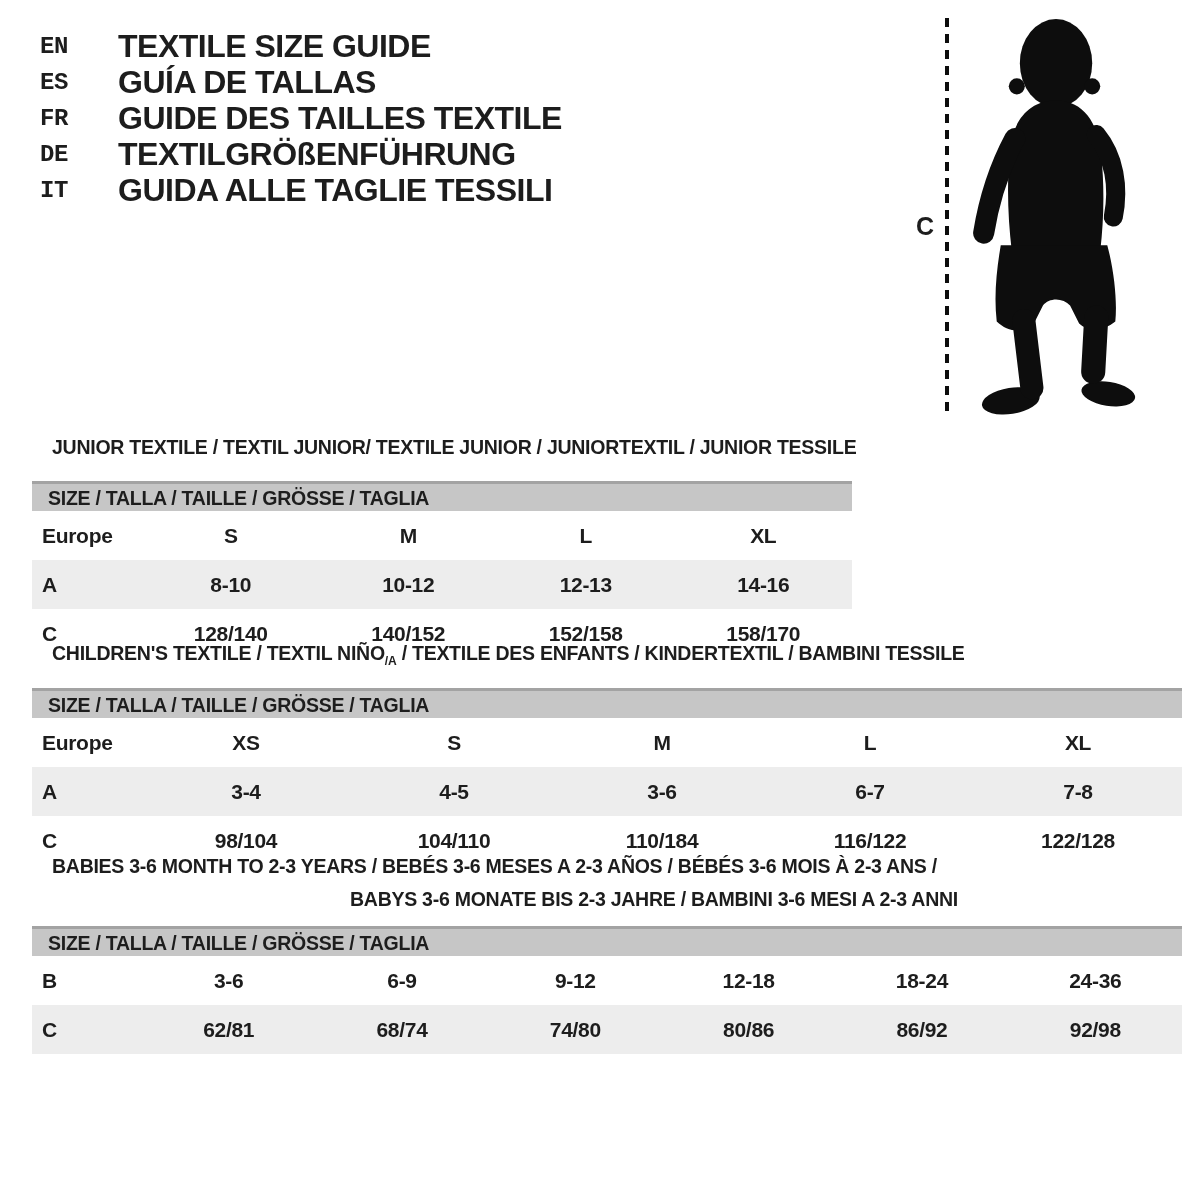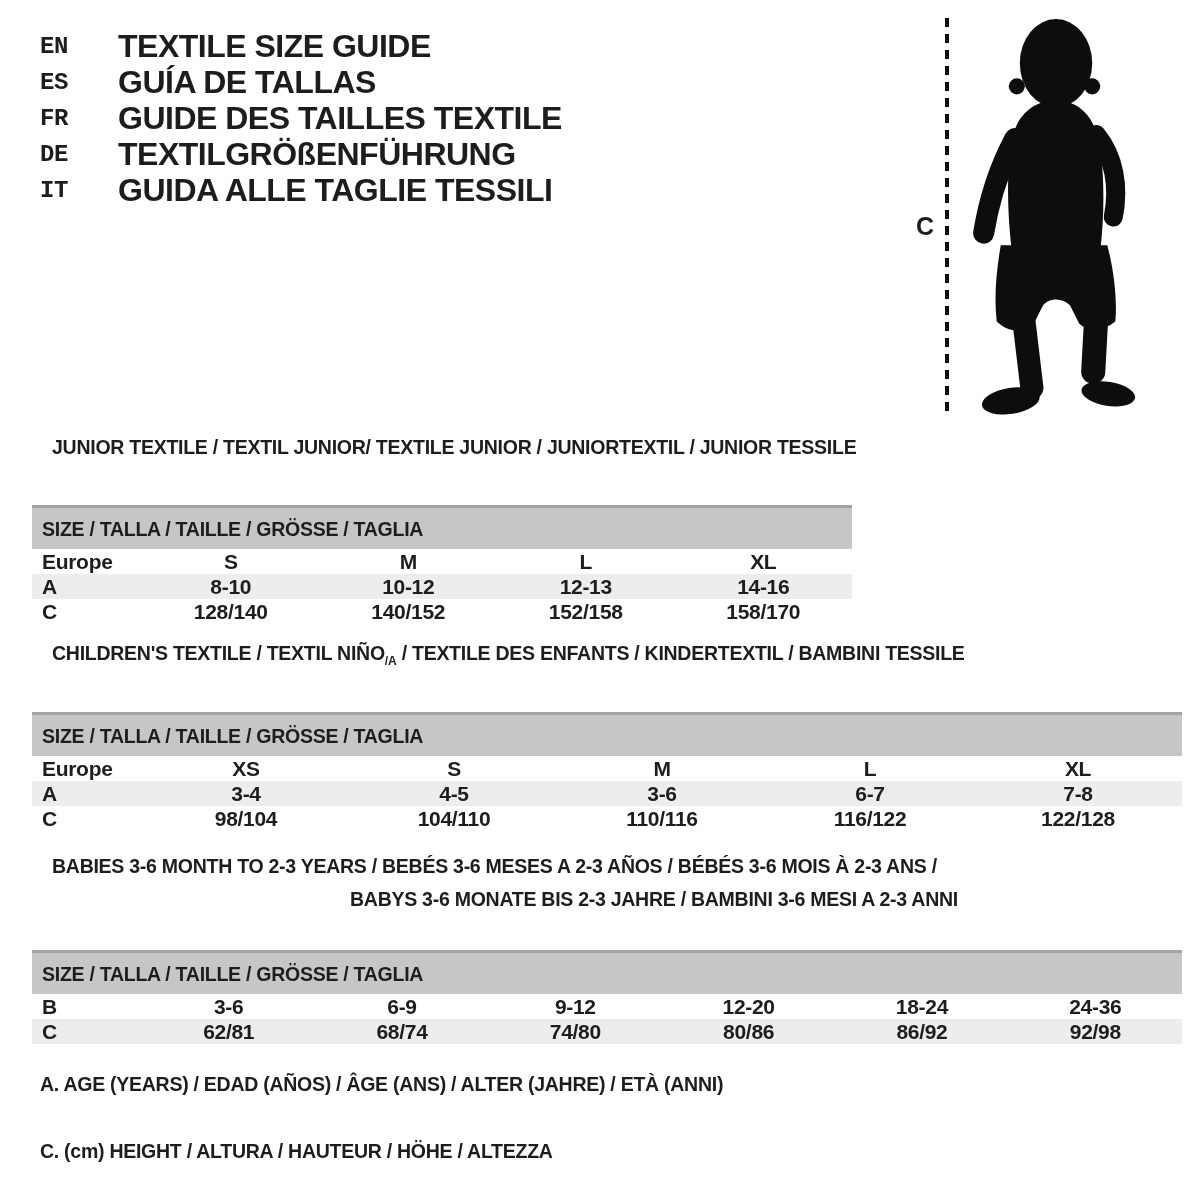--- a/index.html
+++ b/index.html
@@ -34,25 +34,25 @@
     position:absolute;left:40px;font-size:21px;font-weight:700;letter-spacing:-0.3px;
     white-space:nowrap;line-height:33px;margin-left:12px;
   }
   .sub{font-size:13px;vertical-align:-5px;letter-spacing:-0.2px;}
 
   
   .sgtable{position:absolute;left:32px;}
   .w-junior{width:820px;}
   .w-wide{width:1150px;}
   .size-bar{
-    height:44px;background:var(--bar);border-top:3px solid var(--barTop);
-    display:flex;align-items:center;padding-left:10px;box-sizing:border-box;
-    font-size:21px;font-weight:700;letter-spacing:-0.3px;margin-top:24px;
-  }
-  .trow{display:flex;height:25px;align-items:center;font-size:21px;font-weight:700;letter-spacing:-0.3px;}
+    height:30px;background:var(--bar);border-top:3px solid var(--barTop);
+    display:flex;align-items:center;padding-left:16px;box-sizing:border-box;
+    font-size:21px;font-weight:700;letter-spacing:-0.3px;
+  }
+  .trow{display:flex;height:49px;align-items:center;font-size:21px;font-weight:700;letter-spacing:-0.3px;}
   .trow.shade{background:var(--shade);}
   .tcell{flex:1;text-align:center;}
   .tcell.label{flex:0 0 110px;text-align:left;padding-left:10px;box-sizing:border-box;}
 
   
   .footnote{position:absolute;left:40px;font-size:21px;font-weight:700;letter-spacing:-0.3px;white-space:nowrap;}
 </style>
 </head>
 <body>
 
@@ -155,54 +155,48 @@
       <div class="tcell">3-4</div>
       <div class="tcell">4-5</div>
       <div class="tcell">3-6</div>
       <div class="tcell">6-7</div>
       <div class="tcell">7-8</div>
     </div>
     <div class="trow">
       <div class="tcell label">C</div>
       <div class="tcell">98/104</div>
       <div class="tcell">104/110</div>
-      <div class="tcell">110/116</div>
+      <div class="tcell">110/184</div>
       <div class="tcell">116/122</div>
       <div class="tcell">122/128</div>
     </div>
   </div>
 
   <div class="sec-title" style="top:849px;text-align:right;">
     <span class="squeeze">BABIES 3-6 MONTH TO 2-3 YEARS / BEBÉS 3-6 MESES A 2-3 AÑOS / BÉBÉS 3-6 MOIS À 2-3 ANS /</span><br>
     <span class="squeeze">BABYS 3-6 MONATE BIS 2-3 JAHRE / BAMBINI 3-6 MESI A 2-3 ANNI</span>
   </div>
   <div class="sgtable w-wide" style="top:926px;">
     <div class="size-bar">
       <span class="squeeze">SIZE / TALLA / TAILLE / GRÖSSE / TAGLIA</span>
     </div>
     <div class="trow">
       <div class="tcell label">B</div>
       <div class="tcell">3-6</div>
       <div class="tcell">6-9</div>
       <div class="tcell">9-12</div>
-      <div class="tcell">12-20</div>
+      <div class="tcell">12-18</div>
       <div class="tcell">18-24</div>
       <div class="tcell">24-36</div>
     </div>
     <div class="trow shade">
       <div class="tcell label">C</div>
       <div class="tcell">62/81</div>
       <div class="tcell">68/74</div>
       <div class="tcell">74/80</div>
       <div class="tcell">80/86</div>
       <div class="tcell">86/92</div>
       <div class="tcell">92/98</div>
     </div>
   </div>
 
-  <div class="footnote" style="top:1072px;">
-    <span class="squeeze">A. AGE (YEARS) / EDAD (AÑOS) / ÂGE (ANS) / ALTER (JAHRE) / ETÀ (ANNI)</span>
-  </div>
-  <div class="footnote" style="top:1139px;">
-    <span class="squeeze">C. (cm) HEIGHT / ALTURA / HAUTEUR / HÖHE / ALTEZZA</span>
-  </div>
 
 </div>
 
 </body></html>

